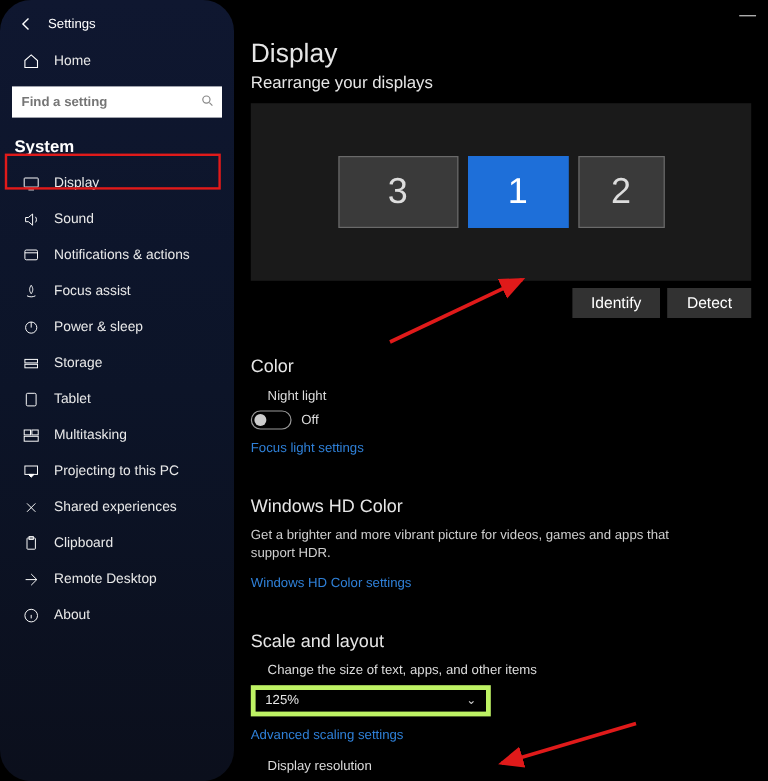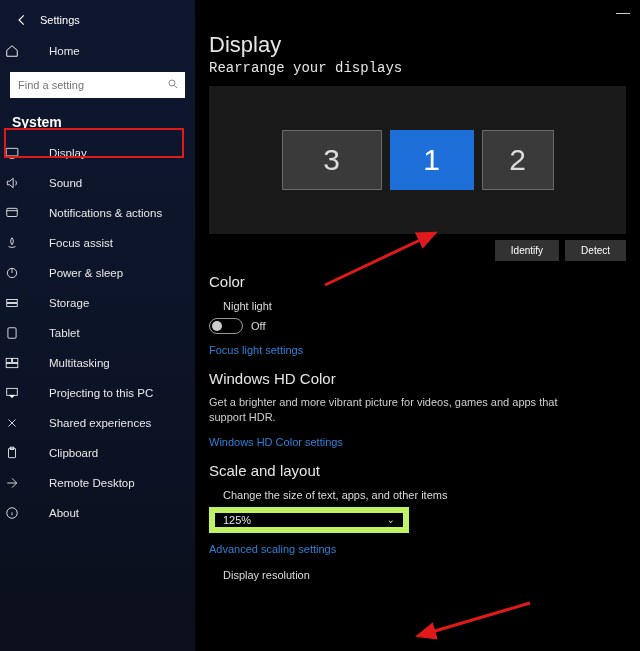--- a/index.html
+++ b/index.html
@@ -1,56 +1,56 @@
 <!DOCTYPE html>
 <html><head>
 <meta charset="utf-8">
 <style>
 * { margin: 0; padding: 0; box-sizing: border-box; font-family: "Segoe UI", Arial, sans-serif; }
 body { width: 640px; height: 651px; background: #000; color: #fff; overflow: hidden; display: flex; }
 
 
-.sidebar { width: 195px; height: 100%; background: linear-gradient(180deg, #0f1730 0%, #0c1428 50%, #0b0f1c 100%); padding: 8px 0 0 0; position: relative; }
+.sidebar { width: 195px; height: 100%; background: linear-gradient(180deg, #0f1730 0%, #0c1428 50%, #0b0f1c 100%); padding: 8px 0 0 0; position: relative; border-radius: 26px; }
 .top-row { display: flex; align-items: center; padding: 2px 8px 6px 12px; }
 .back { width: 20px; height: 20px; display: flex; align-items: center; justify-content: center; font-size: 13px; cursor: pointer; }
 .title { font-size: 11px; margin-left: 8px; font-weight: 400; }
-.home-row, .side-item { display: flex; align-items: center; height: 30px; padding-left: 4px; font-size: 11.5px; cursor: pointer; color: #e9e9e9; gap: 18px; }
+.home-row, .side-item { display: flex; align-items: center; height: 30px; padding-left: 18px; font-size: 11.5px; cursor: pointer; color: #e9e9e9; }
 .side-icon { width: 16px; height: 16px; display: inline-flex; align-items: center; justify-content: center; margin-right: 11px; font-size: 13px; }
 .search-wrap { padding: 6px 10px 10px 10px; }
-.search { width: 100%; height: 26px; background: #fff; color: #888; border: none; padding: 0 22px 0 8px; font-size: 11px; outline: none; }
+.search { width: 100%; height: 26px; background: #fff; color: #888; border: none; padding: 0 22px 0 8px; font-size: 11px; outline: none; font-weight: bold; }
 .search-wrap { position: relative; }
 .search-glass { position: absolute; right: 16px; top: 12px; color: #888; font-size: 11px; pointer-events: none; }
 .group-label { font-size: 14px; font-weight: 600; padding: 6px 0 6px 12px; color: #fff; }
 .side-list { padding-top: 2px; }
 .highlight-box { position: absolute; border: 2px solid #e01a1a; left: 4px; top: 128px; width: 180px; height: 30px; pointer-events: none; }
 
 
 .main { flex: 1; background: #000; padding: 10px 14px 10px 14px; overflow: hidden; position: relative; color: #e6e6e6; }
 .main::-webkit-scrollbar{display:none;}
 .window-min { position: absolute; right: 10px; top: 4px; color: #ccc; font-size: 14px; }
 .h1 { font-size: 22px; font-weight: 400; margin-top: 22px; }
-.sub { font-size: 14px; font-weight: 400; margin-top: 2px; font-family: Liberation Mono, monospace; }
+.sub { font-size: 14px; font-weight: 400; margin-top: 2px; }
 .small { font-size: 11px; color: #cfcfcf; margin-top: 8px; line-height: 1.4; }
 .display-box { margin-top: 10px; width: 100%; height: 148px; background: #1a1a1a; display: flex; align-items: center; justify-content: center; gap: 8px; position: relative; }
 .mon { height: 60px; display: flex; align-items: center; justify-content: center; font-size: 30px; color: #ddd; }
 .mon1 { width: 84px; background: #1e6fd9; color: #fff; }
 .mon2 { width: 72px; background: #3a3a3a; border: 1px solid #6a6a6a; }
 .mon3 { width: 100px; background: #3a3a3a; border: 1px solid #6a6a6a; }
 .btn-row { display: flex; justify-content: flex-end; gap: 6px; margin-top: 6px; }
-.btn { background: #323232; color: #fff; border: none; font-size: 10px; padding: 5px 16px; cursor: pointer; }
-
-.section-h { font-size: 15px; font-weight: 400; margin-top: 12px; }
+.btn { background: #323232; color: #fff; border: none; font-size: 13px; padding: 5px 16px; cursor: pointer; }
+
+.section-h { font-size: 15px; font-weight: 400; margin-top: 32px; }
 .field-label { font-size: 11px; color: #dcdcdc; margin-top: 10px; margin-left: 14px; }
 .toggle-row { display: flex; align-items: center; margin-top: 6px; gap: 8px; }
 .toggle { width: 34px; height: 16px; border: 1px solid #999; border-radius: 8px; position: relative; cursor: pointer; }
 .toggle::after { content:""; position: absolute; left: 2px; top: 2px; width: 10px; height: 10px; background: #ccc; border-radius: 50%; }
 .toggle-label { font-size: 11px; color: #ddd; }
 .link { font-size: 11px; color: #2f80d8; margin-top: 10px; display: inline-block; cursor: pointer; }
 
-.select { width: 200px; height: 26px; border: 6px solid #bef264; background: #000; display: flex; align-items: center; justify-content: space-between; padding: 0 8px; margin-top: 6px; font-size: 11px; cursor: pointer; }
+.select { width: 200px; height: 26px; border: 4px solid #bef264; background: #000; display: flex; align-items: center; justify-content: space-between; padding: 0 8px; margin-top: 6px; font-size: 11px; cursor: pointer; }
 .chevron { font-size: 10px; color: #ccc; }
 svg.arrow { position: absolute; pointer-events: none; }
 </style>
 </head>
 <body>
 
 <div class="sidebar">
   <div class="top-row">
     <div class="back">
       <svg width="14" height="14" viewBox="0 0 24 24" fill="none" stroke="#fff" stroke-width="2">

